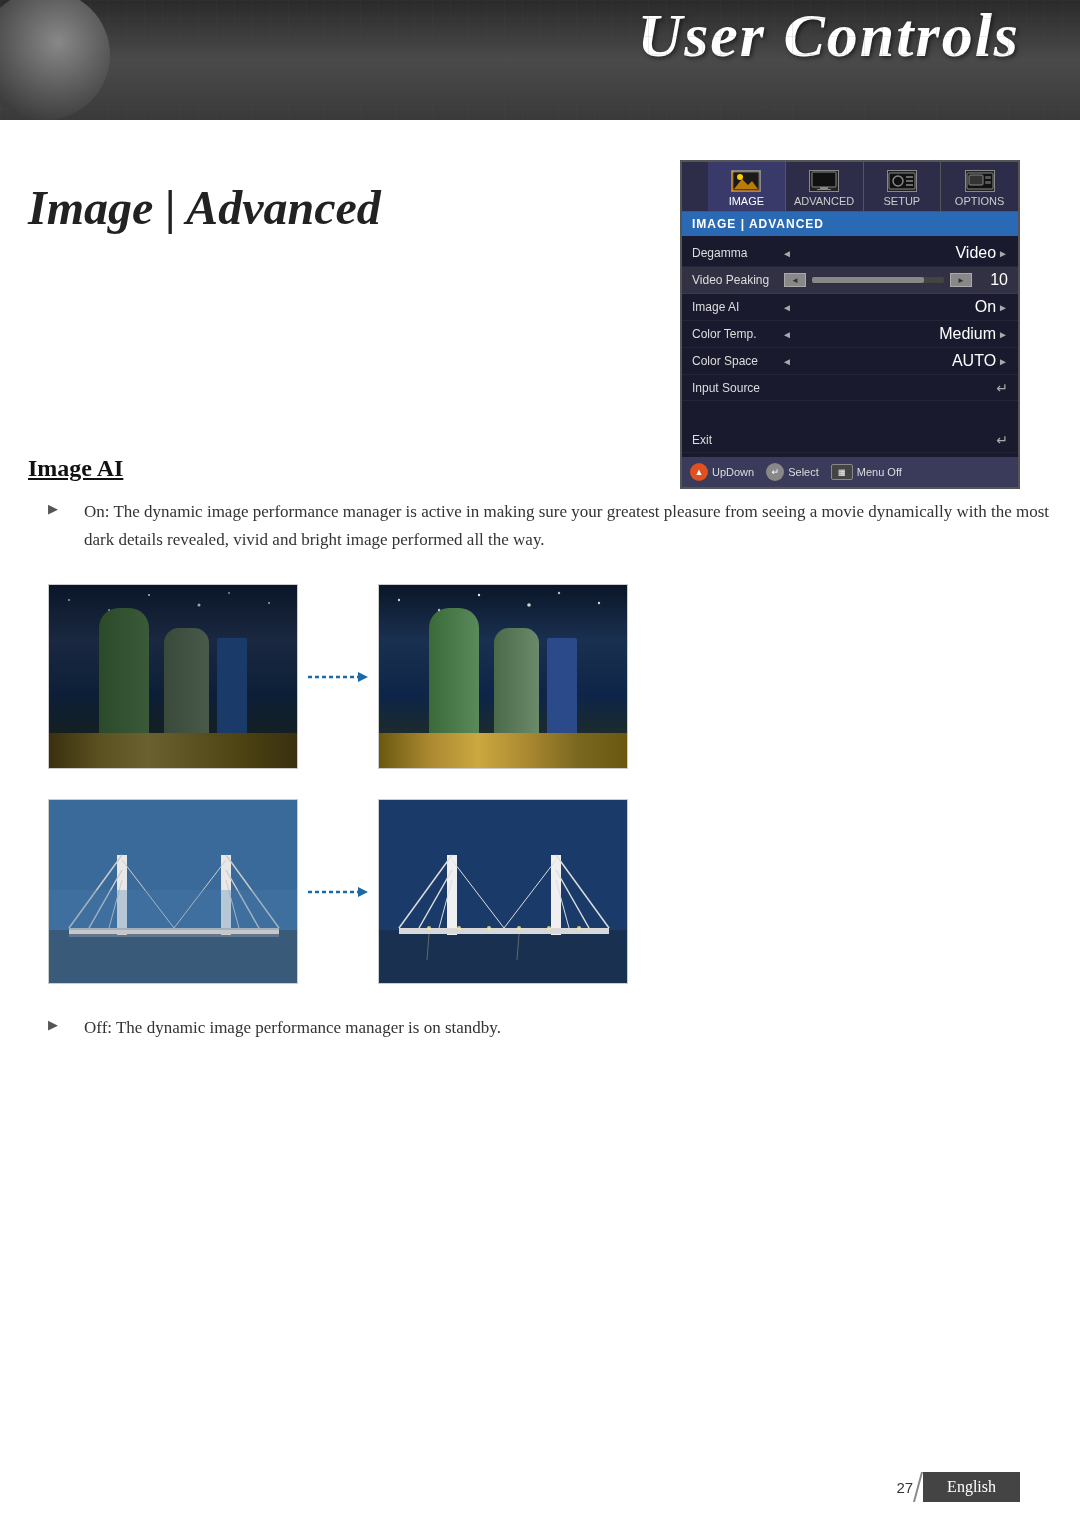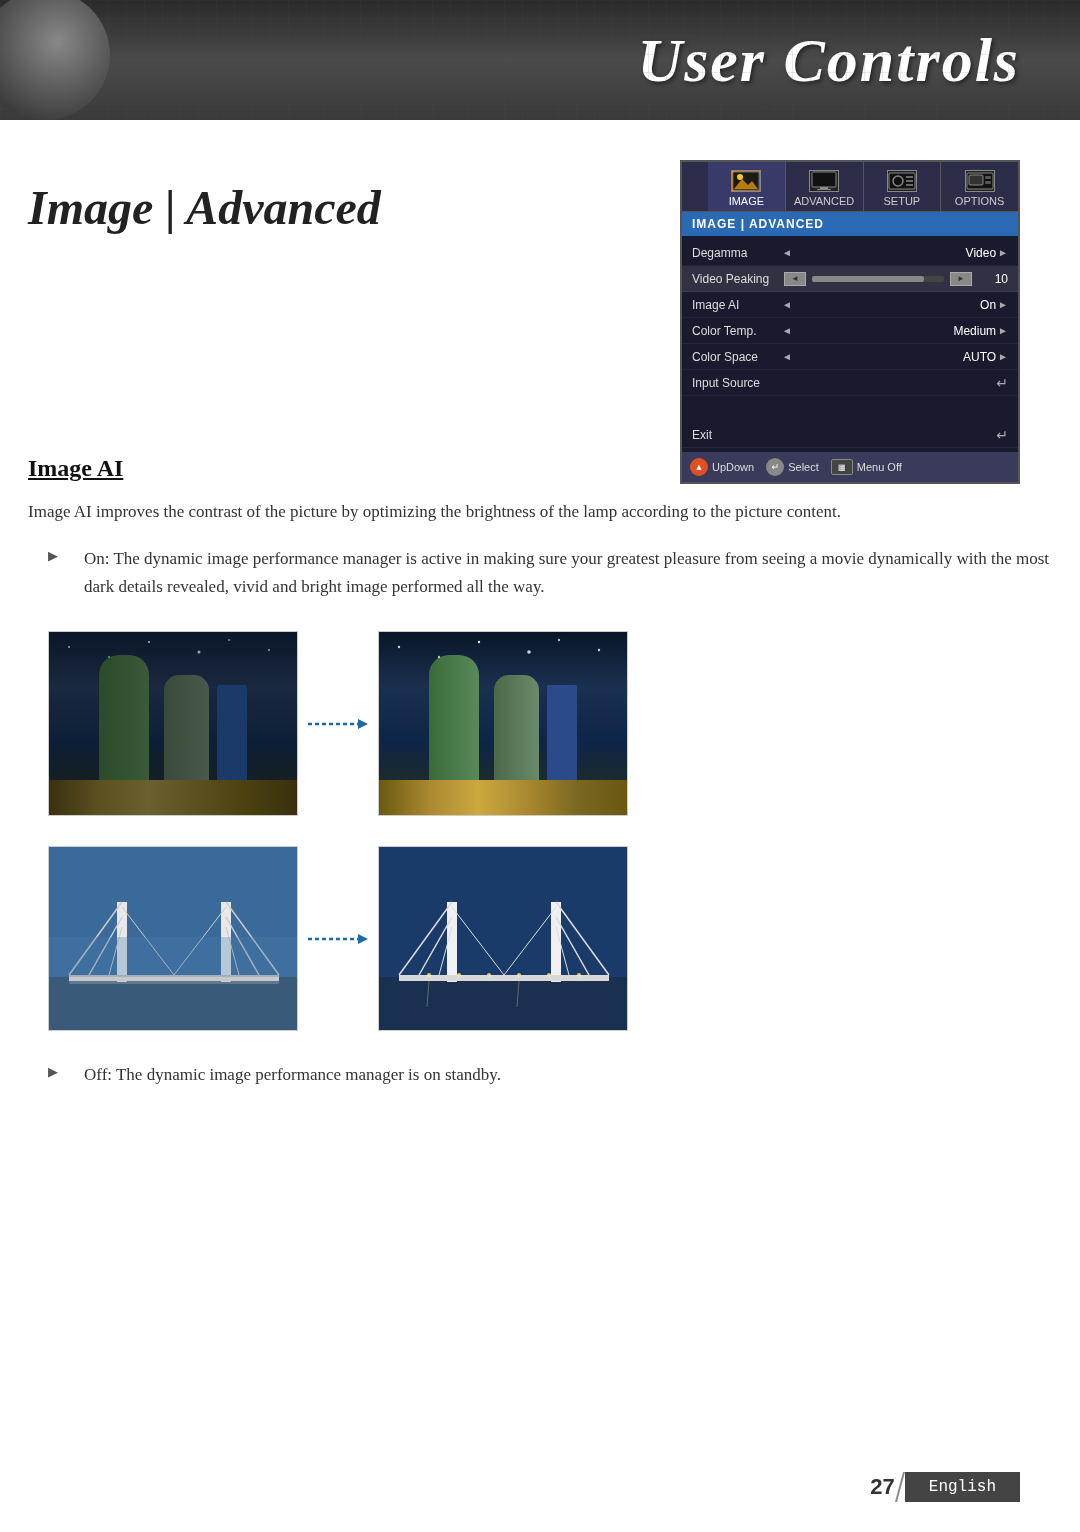--- a/index.html
+++ b/index.html
@@ -11,21 +11,21 @@
       position: relative;
       overflow-x: hidden;
     }
 
     
     .header {
       width: 100%;
       height: 120px;
       background: linear-gradient(to bottom, #2a2a2a, #4a4a4a, #3a3a3a);
       display: flex;
-      align-items: center;
+      align-items: flex-start;
       justify-content: flex-end;
       padding-right: 60px;
       position: relative;
     }
     .header-logo {
       position: absolute;
       left: 0;
       top: 0;
       width: 130px;
       height: 120px;
@@ -146,21 +146,21 @@
       position: relative;
       margin: 0 4px;
     }
     .osd-row-bar-fill {
       height: 100%;
       background: #888;
       border-radius: 2px;
     }
     .osd-row-value {
       color: #fff;
-      font-size: 12px;
+      font-size: 16px;
       margin-left: 4px;
       min-width: 30px;
       text-align: right;
     }
     .osd-row-right-arrow {
       color: #aaa;
       margin-left: 2px;
       font-size: 10px;
     }
     .osd-small-icon {
@@ -500,21 +500,20 @@
           <span>Menu Off</span>
         </div>
       </div>
     </div>
   </div>
 
   <div class="content-section">
 
     <h3 class="subsection-title">Image AI</h3>
 
-    <p class="subsection-desc">Image AI improves the contrast of the picture by optimizing the brightness of the lamp according to the picture content.</p>
 
     <div class="bullet-item">
       <span class="bullet-arrow">▶</span>
       <span class="bullet-text">On: The dynamic image performance manager is active in making sure your greatest pleasure from seeing a movie dynamically with the most dark details revealed, vivid and bright image performed all the way.</span>
     </div>
 
     <div class="image-comparison">
       <div class="image-row">
         <div class="comparison-img">
           <div class="city-night">
@@ -638,16 +637,16 @@
 
     <div class="bullet-item">
       <span class="bullet-arrow">▶</span>
       <span class="bullet-text">Off: The dynamic image performance manager is on standby.</span>
     </div>
   </div>
 
 </div>
 
 <div style="position: absolute; bottom: 30px; right: 60px; display: flex; align-items: center; gap: 0;">
-  <span style="font-size: 22px; color: #333; font-family: Arial, sans-serif; font-weight: bold;">27</span>
+  <span style="font-size: 15px; color: #333; font-family: Arial, sans-serif;">27</span>
   <div style="width: 2px; height: 30px; background: #888; transform: skewX(-15deg); margin: 0 4px;"></div>
-  <span style="background: #444; color: #fff; font-size: 16px; padding: 6px 24px; font-family: Liberation Mono, monospace;">English</span>
+  <span style="background: #444; color: #fff; font-size: 16px; padding: 6px 24px; font-family: Liberation Serif, serif;">English</span>
 </div>
 
 </body></html>

